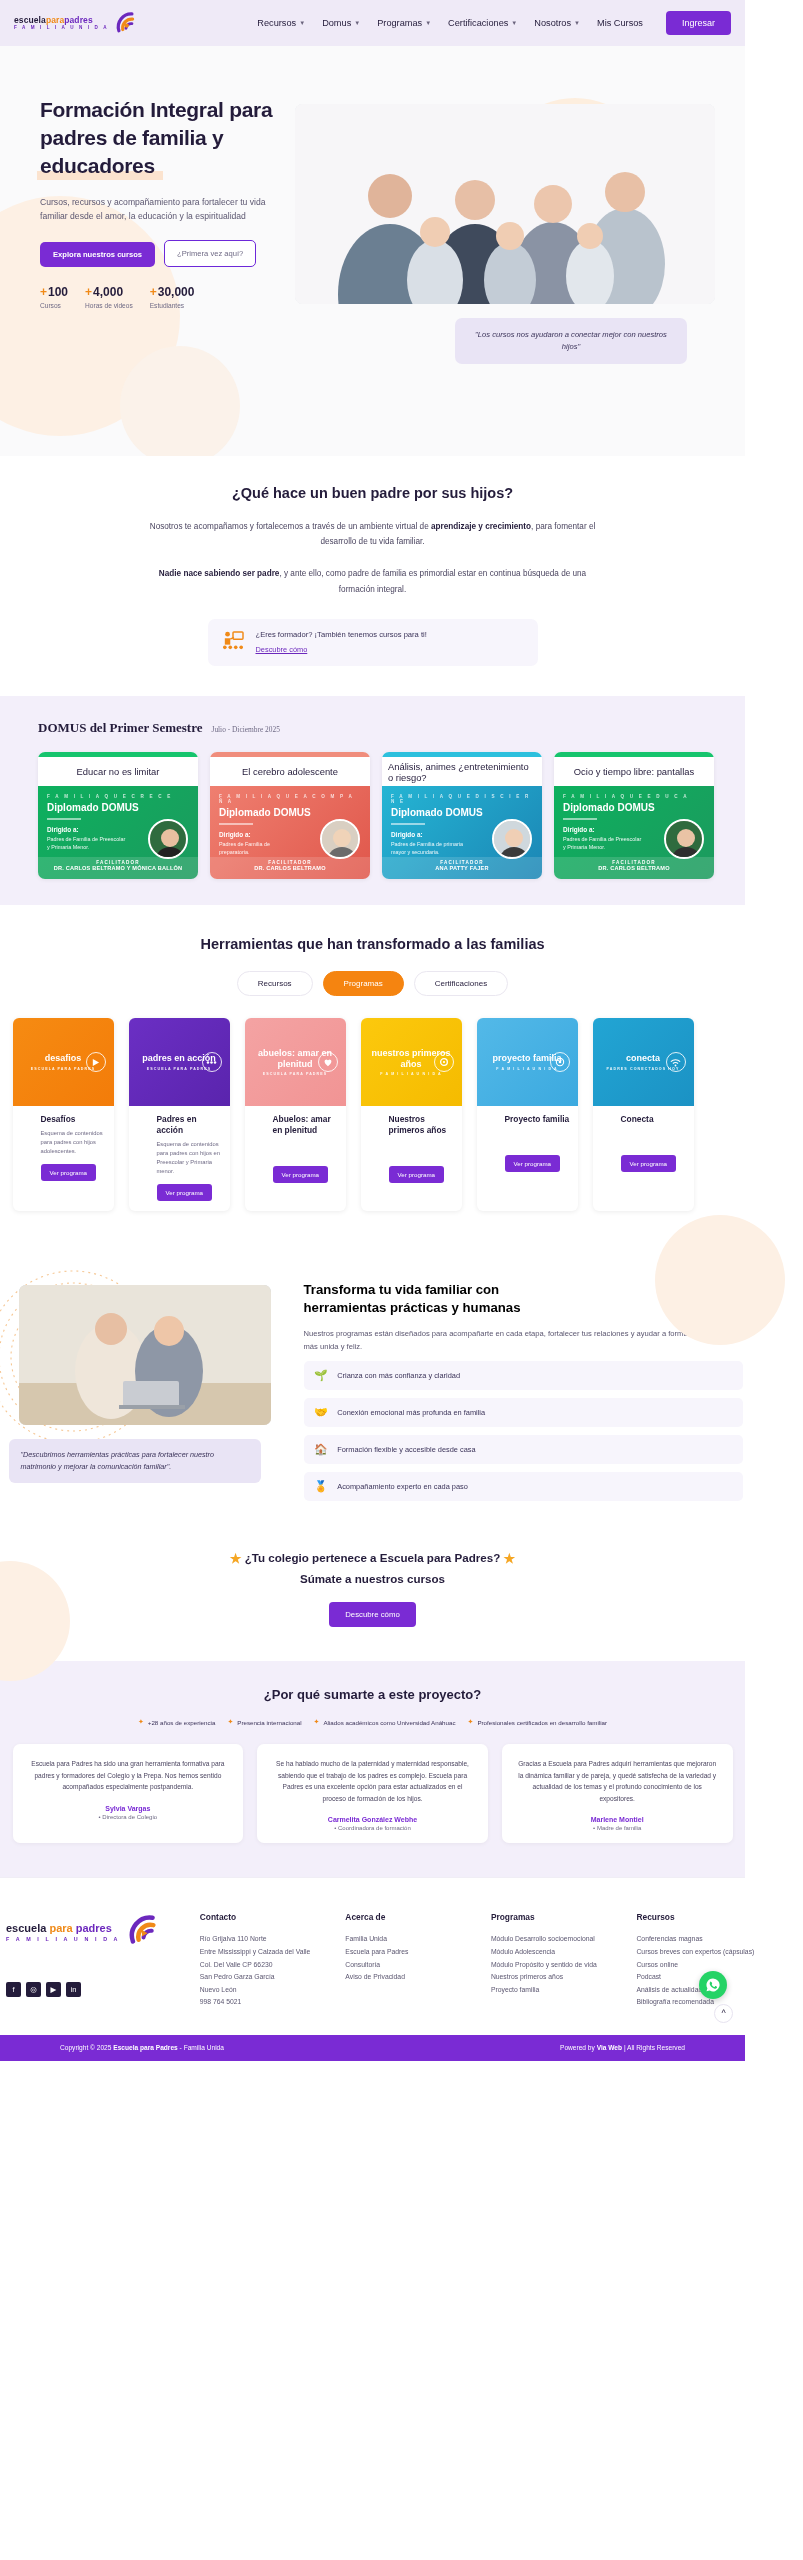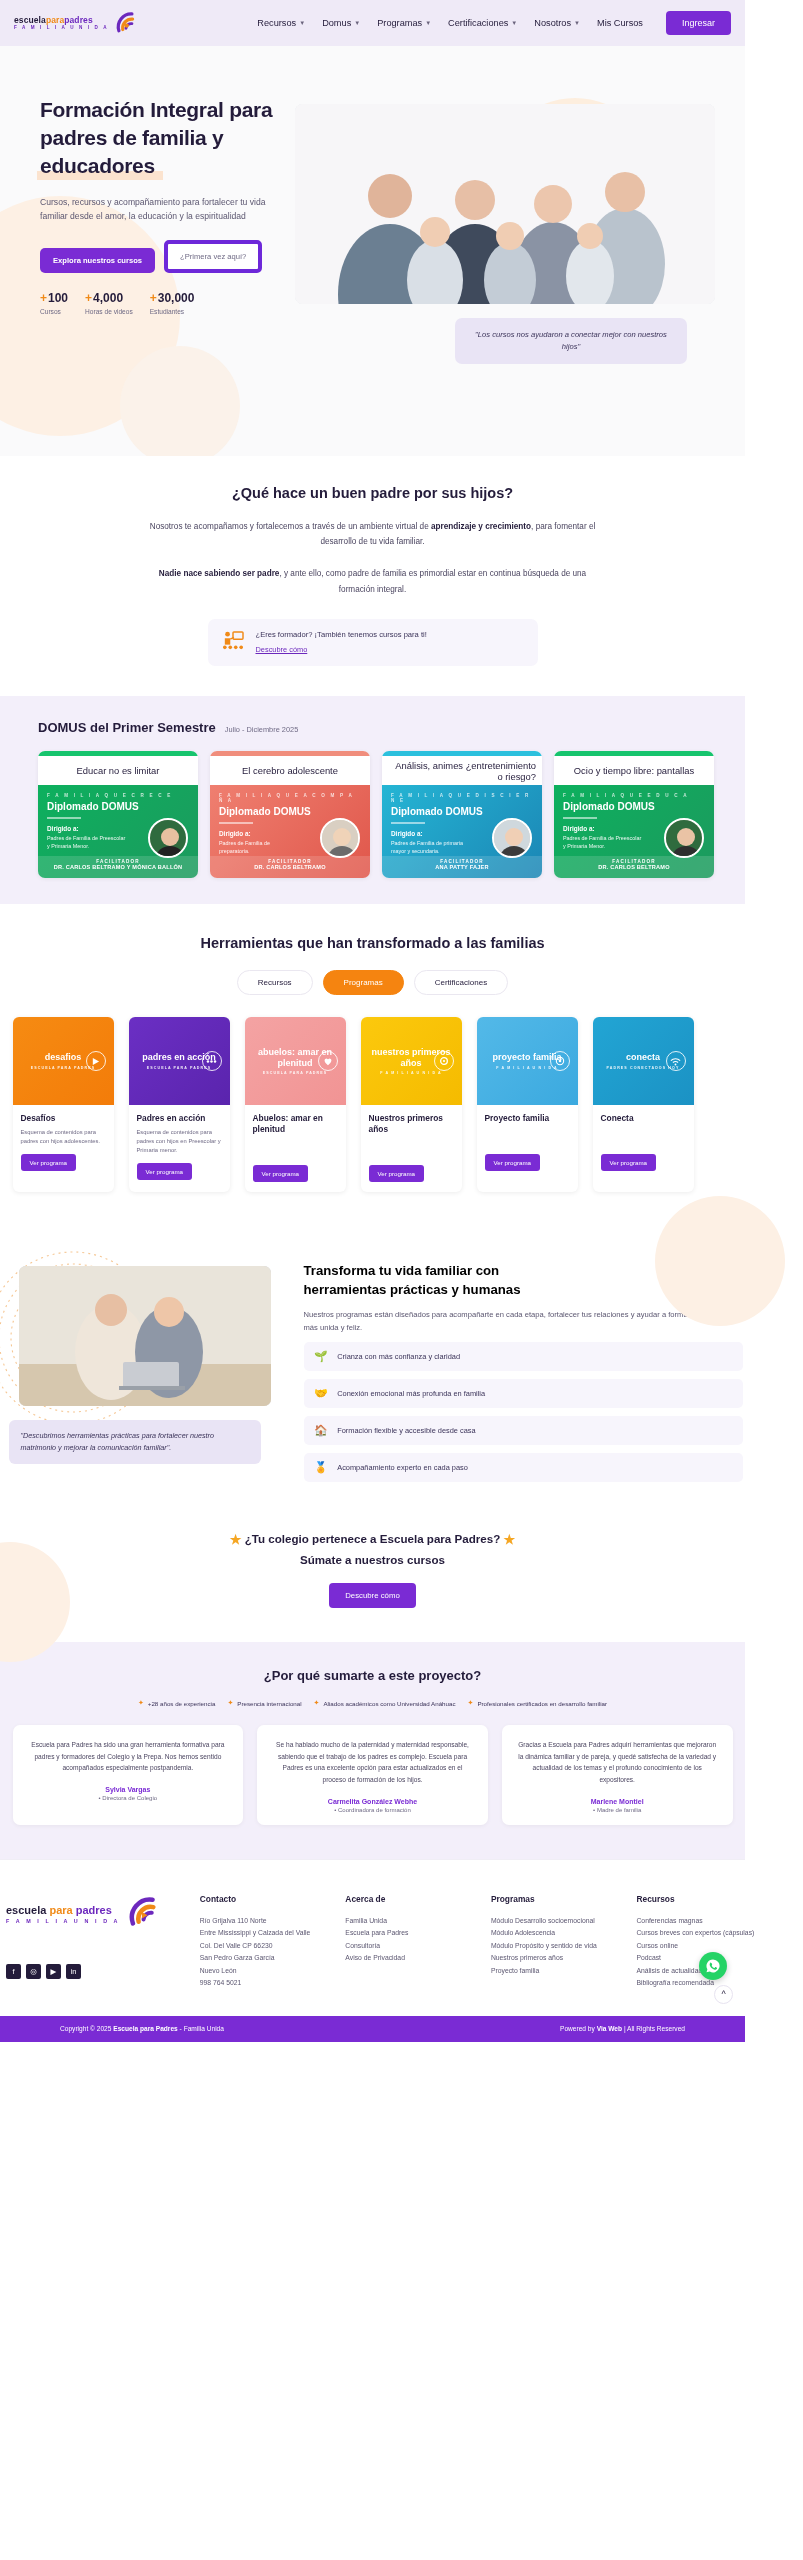--- a/index.html
+++ b/index.html
@@ -38,21 +38,21 @@
   .hero-blob1 { position: absolute; left: -60px; top: 150px; width: 240px; height: 240px; border-radius: 50%; background: #fdf0e4; }
   .hero-blob2 { position: absolute; right: 90px; top: 52px; width: 160px; height: 160px; border-radius: 50%; background: #fdeede; }
   .hero-blob3 { position: absolute; left: 120px; top: 300px; width: 120px; height: 120px; border-radius: 50%; background: #fbf2ea; }
   .hero-inner { position: relative; z-index: 4; padding: 50px 0 0 40px; width: 300px; }
   .hero-h1 { font-size: 21px; line-height: 1.33; font-weight: 700; letter-spacing: -.3px; color: #241c3b; position: relative; }
   .hero-h1 .hl { position: relative; display: inline-block; }
   .hero-h1 .hl:after { content: ""; position: absolute; left: -3px; right: -8px; bottom: 0px; height: 9px; background: #fbe3cf; z-index: -1; }
   .hero-sub { margin-top: 16px; font-size: 8.6px; line-height: 1.62; color: #5b5670; width: 255px; }
   .hero-btns { margin-top: 16px; display: flex; gap: 9px; align-items: flex-end; }
   .btn-primary { background: #7a2bd4; color: #fff; border: none; border-radius: 5px; font-size: 7.6px; font-weight: 700; padding: 8px 13px; cursor: pointer; }
-  .btn-ghost { background: #fff; color: #6f6a85; border: 4px solid #6d28d9; border-radius: 5px; font-size: 7.6px; padding: 8px 12px; cursor: pointer; }
+  .btn-ghost { background: #fff; color: #6f6a85; border: 1px solid #6d28d9; border-radius: 5px; font-size: 7.6px; padding: 8px 12px; cursor: pointer; }
   .stats { margin-top: 18px; display: flex; gap: 17px; }
   .stat-num { font-size: 12px; font-weight: 700; color: #241c3b; white-space: nowrap; }
   .stat-num .pl { color: #f08a18; margin-right: 1px; }
   .stat-lbl { font-size: 6.6px; color: #6f6a85; margin-top: 3px; }
   .hero-photo {
     position: absolute; right: 30px; top: 58px; width: 420px; height: 200px;
     border-radius: 8px; overflow: hidden; background: #cfd8de;
   }
   .hero-quote {
     position: absolute; right: 58px; top: 272px; width: 232px; background: #e9e4f5;
@@ -71,27 +71,27 @@
   .form-box {
     margin: 22px auto 0; width: 330px; background: #f7f5fc; border-radius: 7px;
     padding: 10px 14px; display: flex; align-items: center; gap: 12px;
   }
   .form-ico { font-size: 17px; color: #f08a18; line-height: 1; }
   .form-txt { font-size: 7.6px; color: #3b3359; line-height: 1.7; }
   .form-link { color: #6c28bd; text-decoration: underline; display: block; margin-top: 2px; font-size: 7.4px; }
 
   
   .sec-domus { background: #f3effa; padding: 24px 0 26px; }
-  .domus-head { padding-left: 38px; display: flex; align-items: baseline; gap: 9px; }
+  .domus-head { padding-left: 38px; display: flex; align-items: baseline; gap: 9px; font-family: Liberation Serif, serif; }
   .domus-h { font-size: 13px; font-weight: 700; color: #241c3b; }
   .domus-sub { font-size: 7.4px; color: #6f6a85; }
   .domus-row { display: flex; gap: 12px; padding: 16px 0 0 38px; }
   .dcard { width: 160px; flex: 0 0 160px; border-radius: 7px; overflow: hidden; background:#fff; box-shadow: 0 1px 4px rgba(0,0,0,.07); }
   .dcard-top { height: 5px; }
-  .dcard-title { background:#fff; height: 29px; display:flex; align-items:center; justify-content:center; font-size: 9.4px; color:#241c3b; text-align:right; padding: 0 6px;}
+  .dcard-title { background:#fff; height: 29px; display:flex; align-items:center; justify-content:center; font-size: 9.4px; color:#241c3b; text-align:left; padding: 0 6px;}
   .dcard-body { height: 93px; padding: 8px 9px; position: relative; color: #fff; }
   .dc-fam { font-size: 4.6px; letter-spacing: 2.2px; opacity: .75; font-weight: 700; }
   .dc-dip { font-size: 10px; font-weight: 700; margin-top: 3px; }
   .dc-rule { width: 34px; height: 2px; background: rgba(255,255,255,.55); margin: 5px 0 6px; }
   .dc-dir { font-size: 6.4px; font-weight: 700; }
   .dc-desc { font-size: 5.4px; line-height: 1.5; opacity: .92; margin-top: 2px; width: 82px; }
   .dc-av { position: absolute; right: 10px; top: 33px; width: 40px; height: 40px; border-radius: 50%; border: 2px solid #fff; background: #d9d2c6; overflow:hidden;}
   .dc-foot { position:absolute; left:0; right:0; bottom:0; height: 22px; background: rgba(255,255,255,.14); }
   .dc-fac { text-align:center; font-size: 4.6px; letter-spacing: 1.2px; font-weight: 700; padding-top: 3px;}
   .dc-name { text-align:center; font-size: 5.6px; font-weight: 700; letter-spacing:.2px;}
@@ -100,21 +100,21 @@
   .sec-tools { background: #fff; padding: 30px 0 34px; }
   .tabs { display: flex; justify-content: center; gap: 10px; margin-top: 18px; }
   .tab { background:#fff; border: 1px solid #eae7f0; border-radius: 16px; font-size: 8px; color:#241c3b; padding: 7px 20px; cursor:pointer;}
   .tab.active { background:#f58410; color:#fff; border-color:#f58410; }
   .cards-grid { width: 720px; margin: 22px auto 0; display: flex; flex-wrap: wrap; gap: 15px; }
   .pcard { width: 100px; flex: 0 0 101px; border-radius: 6px; overflow:hidden; background:#fff; box-shadow: 0 1px 5px rgba(0,0,0,.08);}
   .pcard-img { height: 88px; position: relative; display:flex; align-items:center; justify-content:center; padding: 0 8px;}
   .pc-brand { font-size: 9px; font-weight: 700; color:#fff; text-align:center; line-height:1.15;}
   .pc-brand .sm { display:block; font-size: 3.6px; letter-spacing: 1.1px; margin-top: 3px; opacity:.9;}
   .pc-circ { position:absolute; right: 8px; top: 50%; transform: translateY(-50%); width: 20px; height:20px; border-radius:50%; border:1.5px solid rgba(255,255,255,.85); display:flex;align-items:center;justify-content:center;}
-  .pcard-body { padding: 8px 8px 10px; }
+  .pcard-body { padding: 8px 8px 10px; margin-left: 20px; }
   .pc-title { font-size: 8.4px; font-weight: 600; color:#241c3b; line-height:1.3;}
   .pc-desc { font-size: 5.8px; color:#6f6a85; line-height:1.55; margin-top: 4px; min-height: 18px;}
   .pc-btn { display:inline-block; margin-top: 8px; background:#7a2bd4; color:#fff; font-size:6.2px; border:none; border-radius:3px; padding: 5px 9px; cursor:pointer;}
 
   
   .sec-trans { background:#fff; padding: 26px 0 30px; position:relative; }
   .trans-row { width: 740px; margin: 0 auto; display:flex; gap: 26px; align-items:flex-start; }
   .trans-left { width: 275px; position:relative; padding-top: 14px; }
   .rings { position:absolute; left: -22px; top: -6px; width: 185px; height: 185px; opacity:.8;}
   .trans-img { position:relative; width: 252px; height: 140px; border-radius: 7px; overflow:hidden; background:#c9cfd6; margin-left: 16px;}

